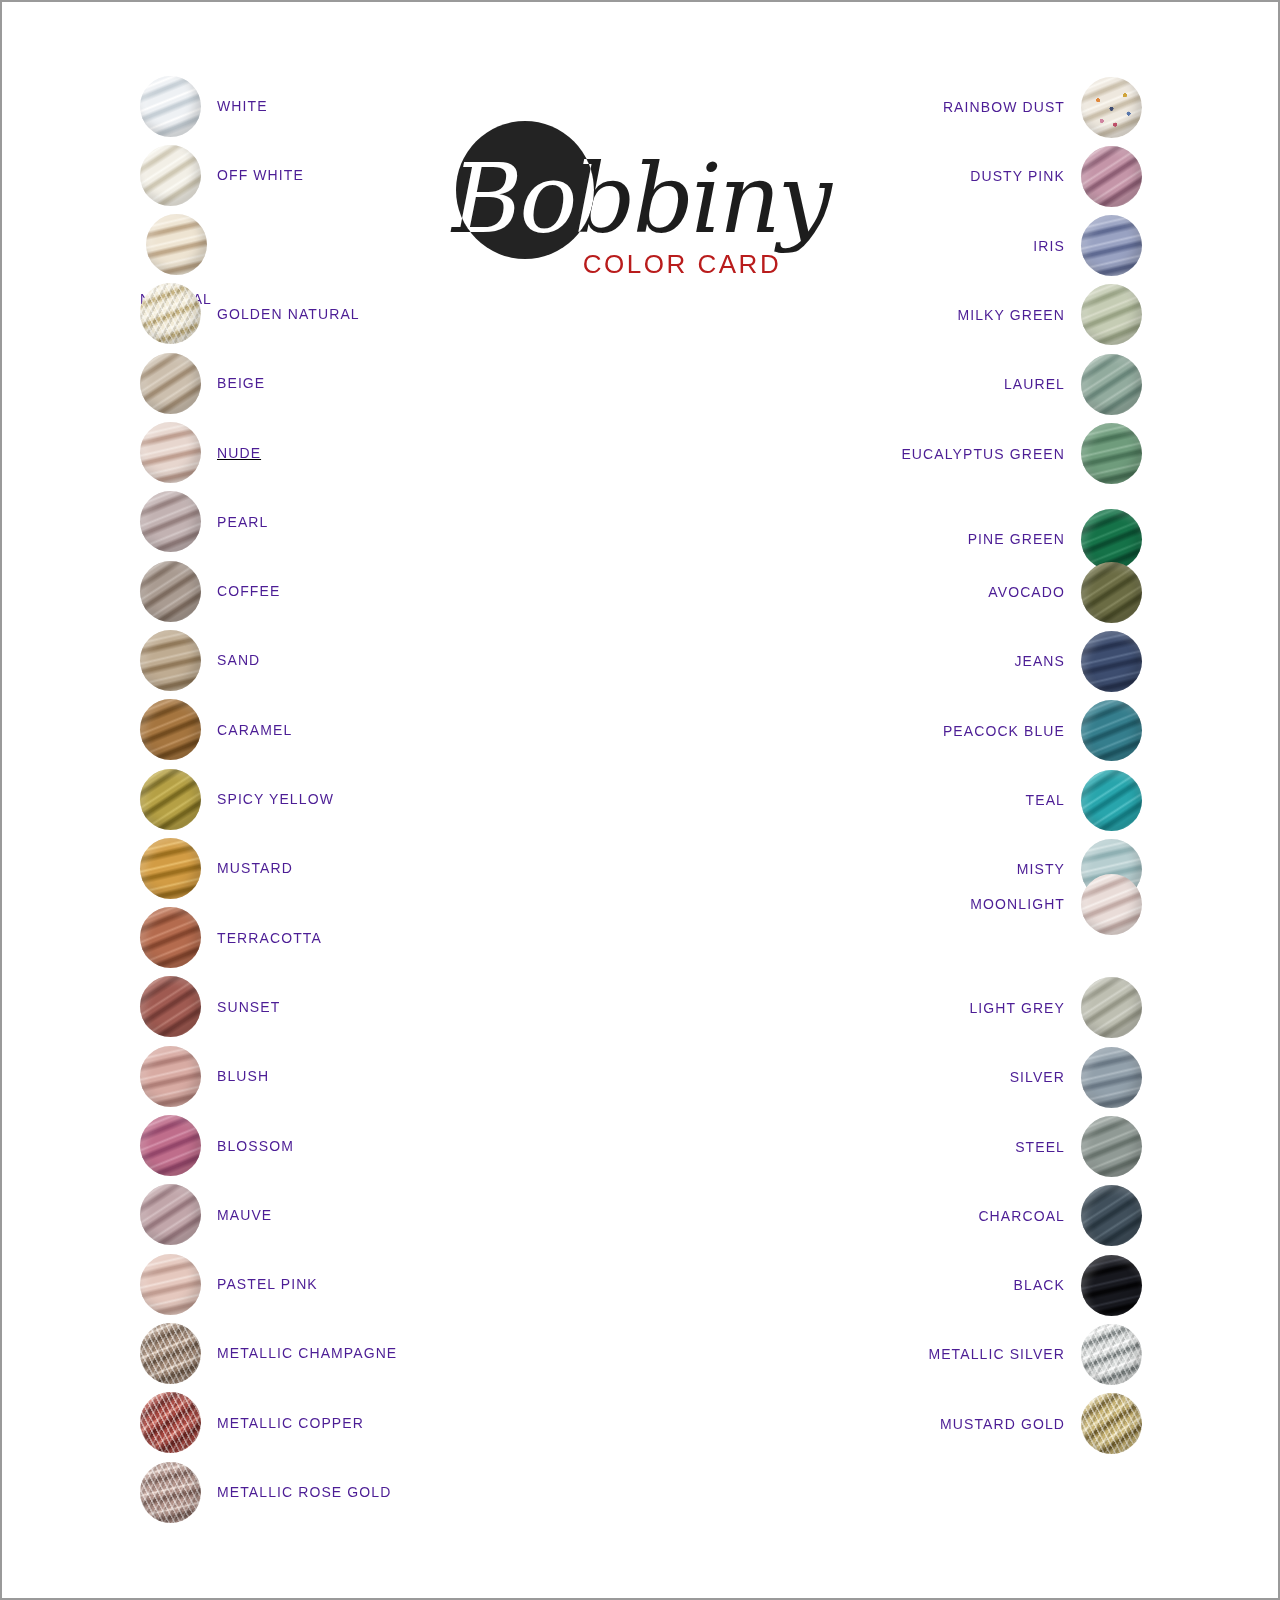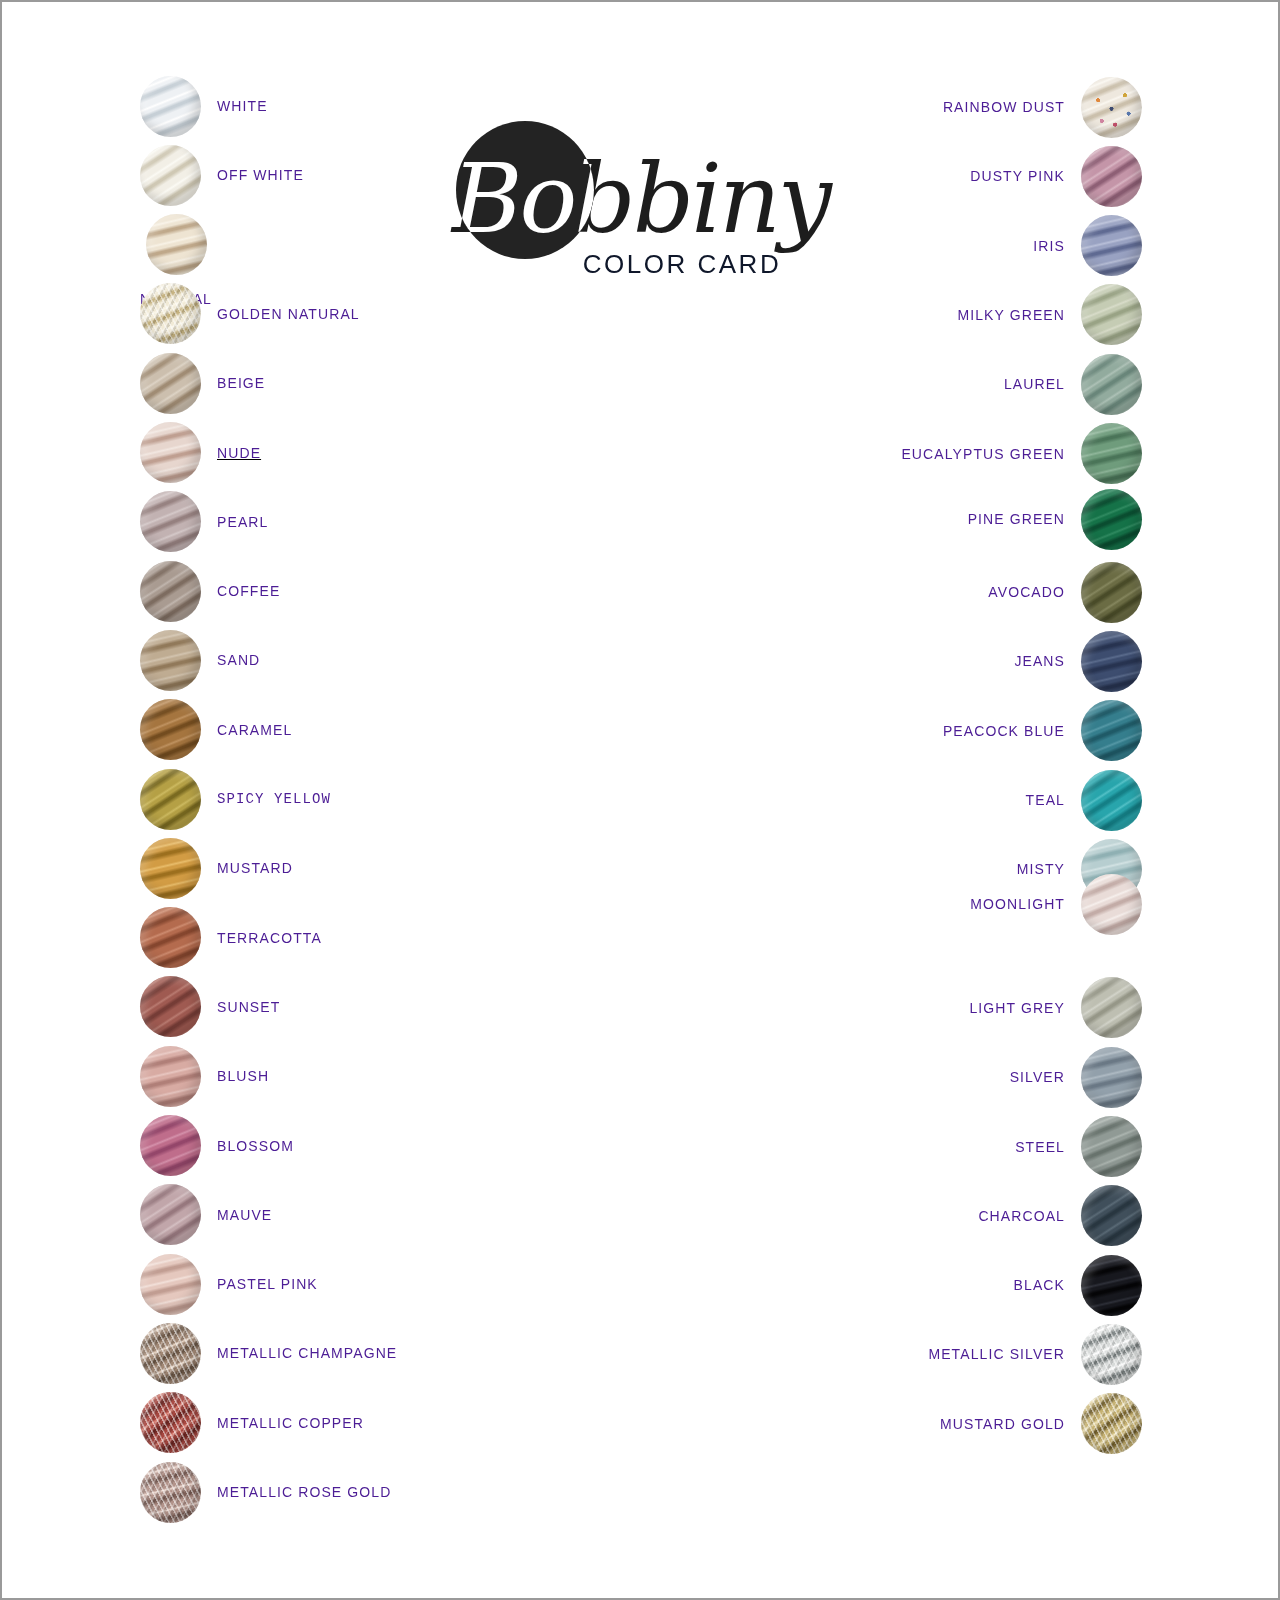--- a/index.html
+++ b/index.html
@@ -20,21 +20,21 @@
     font-weight:400;
   }
   .row.right .label{text-align:right;}
   .logo-svg{position:absolute;left:430px;top:95px;}
   .script-text{
     font-family:"DejaVu Serif",serif;font-style:italic;font-size:96px;
     letter-spacing:-3px;
   }
   .subtitle{
     position:absolute;left:540px;top:247px;width:280px;text-align:center;
-    font-size:26px;letter-spacing:2.5px;color:#0f172a;
+    font-size:26px;letter-spacing:2.5px;color:#b91c1c;
   }
 </style>
 </head>
 <body>
 
 <div class="page">
 
   <svg class="logo-svg" width="450" height="215" viewBox="0 0 450 215">
     <defs>
       <clipPath id="circleClip">
@@ -85,21 +85,21 @@
         <div class="label">COFFEE</div>
       </div>
       <div class="row left" style="top: 627.4px;">
         <div class="swatch" style="background: repeating-linear-gradient(167deg, rgb(145, 121, 90) 0px, rgb(145, 121, 90) 2px, rgb(191, 172, 146) 6px, rgb(191, 172, 146) 11px, rgb(210, 195, 174) 13px, rgb(191, 172, 146) 15px, rgb(191, 172, 146) 17px, rgb(145, 121, 90) 20px);"></div>
         <div class="label">SAND</div>
       </div>
       <div class="row left" style="top: 696.7px;">
         <div class="swatch" style="background: repeating-linear-gradient(158deg, rgb(115, 76, 31) 0px, rgb(115, 76, 31) 2px, rgb(165, 117, 63) 6px, rgb(165, 117, 63) 11px, rgb(191, 146, 96) 13px, rgb(165, 117, 63) 15px, rgb(165, 117, 63) 17px, rgb(115, 76, 31) 20px);"></div>
         <div class="label">CARAMEL</div>
       </div>
-      <div class="row left" style="top: 766px; font-family: Liberation Mono, monospace;">
+      <div class="row left" style="top: 766px;">
         <div class="swatch" style="background: repeating-linear-gradient(147deg, rgb(122, 106, 32) 0px, rgb(122, 106, 32) 2px, rgb(181, 160, 69) 6px, rgb(181, 160, 69) 11px, rgb(204, 185, 96) 13px, rgb(181, 160, 69) 15px, rgb(181, 160, 69) 17px, rgb(122, 106, 32) 20px);"></div>
         <div class="label">SPICY YELLOW</div>
       </div>
       <div class="row left" style="top: 835.3px;">
         <div class="swatch" style="background: repeating-linear-gradient(167deg, rgb(156, 111, 30) 0px, rgb(156, 111, 30) 2px, rgb(210, 156, 68) 6px, rgb(210, 156, 68) 11px, rgb(232, 188, 106) 13px, rgb(210, 156, 68) 15px, rgb(210, 156, 68) 17px, rgb(156, 111, 30) 20px);"></div>
         <div class="label">MUSTARD</div>
       </div>
       <div class="row left" style="top: 904.6px;">
         <div class="swatch" style="background: repeating-linear-gradient(158deg, rgb(133, 70, 46) 0px, rgb(133, 70, 46) 2px, rgb(180, 107, 78) 6px, rgb(180, 107, 78) 11px, rgb(204, 138, 110) 13px, rgb(180, 107, 78) 15px, rgb(180, 107, 78) 17px, rgb(133, 70, 46) 20px);"></div>
         <div class="label">TERRACOTTA</div>
@@ -155,21 +155,21 @@
         <div class="swatch" style="background: repeating-linear-gradient(158deg, rgb(153, 163, 133) 0px, rgb(153, 163, 133) 2px, rgb(197, 204, 180) 6px, rgb(197, 204, 180) 11px, rgb(216, 220, 201) 13px, rgb(197, 204, 180) 15px, rgb(197, 204, 180) 17px, rgb(153, 163, 133) 20px);"></div>
       </div>
       <div class="row right" style="top: 351.2px;">
         <div class="label">LAUREL</div>
         <div class="swatch" style="background: repeating-linear-gradient(147deg, rgb(105, 134, 122) 0px, rgb(105, 134, 122) 2px, rgb(146, 171, 158) 6px, rgb(146, 171, 158) 11px, rgb(173, 193, 182) 13px, rgb(146, 171, 158) 15px, rgb(146, 171, 158) 17px, rgb(105, 134, 122) 20px);"></div>
       </div>
       <div class="row right" style="top: 420.5px;">
         <div class="label">EUCALYPTUS GREEN</div>
         <div class="swatch" style="background: repeating-linear-gradient(167deg, rgb(74, 116, 88) 0px, rgb(74, 116, 88) 2px, rgb(111, 156, 124) 6px, rgb(111, 156, 124) 11px, rgb(143, 182, 154) 13px, rgb(111, 156, 124) 15px, rgb(111, 156, 124) 17px, rgb(74, 116, 88) 20px);"></div>
       </div>
-      <div class="row right" style="top: 486px; justify-content: space-between;">
+      <div class="row right" style="top: 506px; justify-content: space-between;">
         <div class="label">PINE GREEN</div>
         <div class="swatch" style="background: repeating-linear-gradient(158deg, rgb(10, 77, 48) 0px, rgb(10, 77, 48) 2px, rgb(21, 114, 72) 6px, rgb(21, 114, 72) 11px, rgb(47, 138, 96) 13px, rgb(21, 114, 72) 15px, rgb(21, 114, 72) 17px, rgb(10, 77, 48) 20px);"></div>
       </div>
       <div class="row right" style="top: 559.1px;">
         <div class="label">AVOCADO</div>
         <div class="swatch" style="background: repeating-linear-gradient(147deg, rgb(73, 75, 40) 0px, rgb(73, 75, 40) 2px, rgb(107, 108, 68) 6px, rgb(107, 108, 68) 11px, rgb(133, 134, 94) 13px, rgb(107, 108, 68) 15px, rgb(107, 108, 68) 17px, rgb(73, 75, 40) 20px);"></div>
       </div>
       <div class="row right" style="top: 628.4px;">
         <div class="label">JEANS</div>
         <div class="swatch" style="background: repeating-linear-gradient(167deg, rgb(39, 51, 80) 0px, rgb(39, 51, 80) 2px, rgb(61, 77, 111) 6px, rgb(61, 77, 111) 11px, rgb(90, 107, 140) 13px, rgb(61, 77, 111) 15px, rgb(61, 77, 111) 17px, rgb(39, 51, 80) 20px);"></div>

